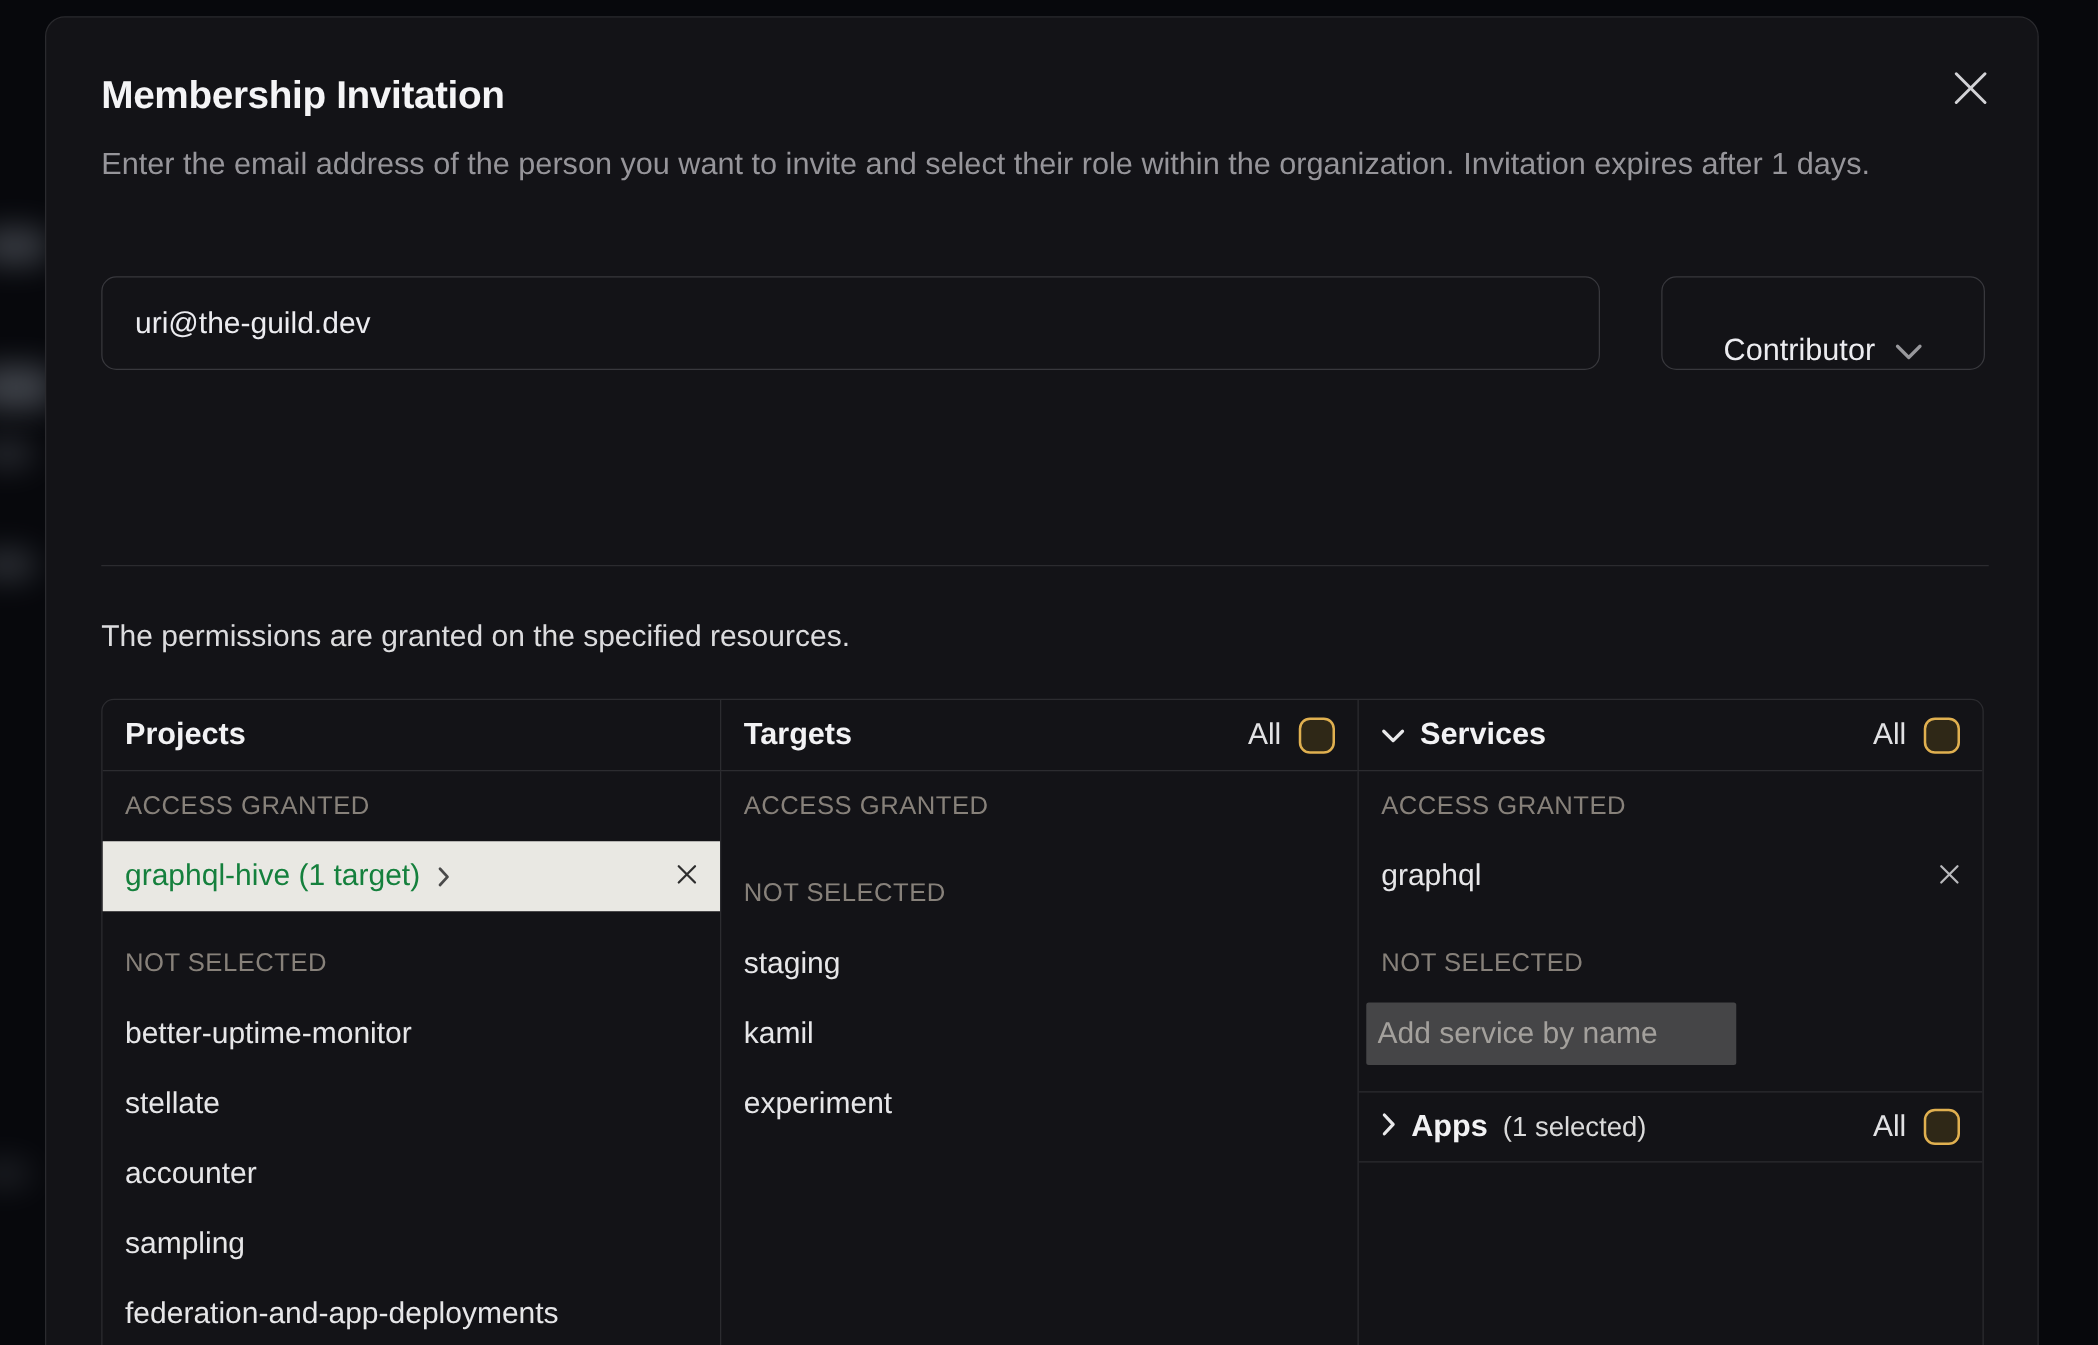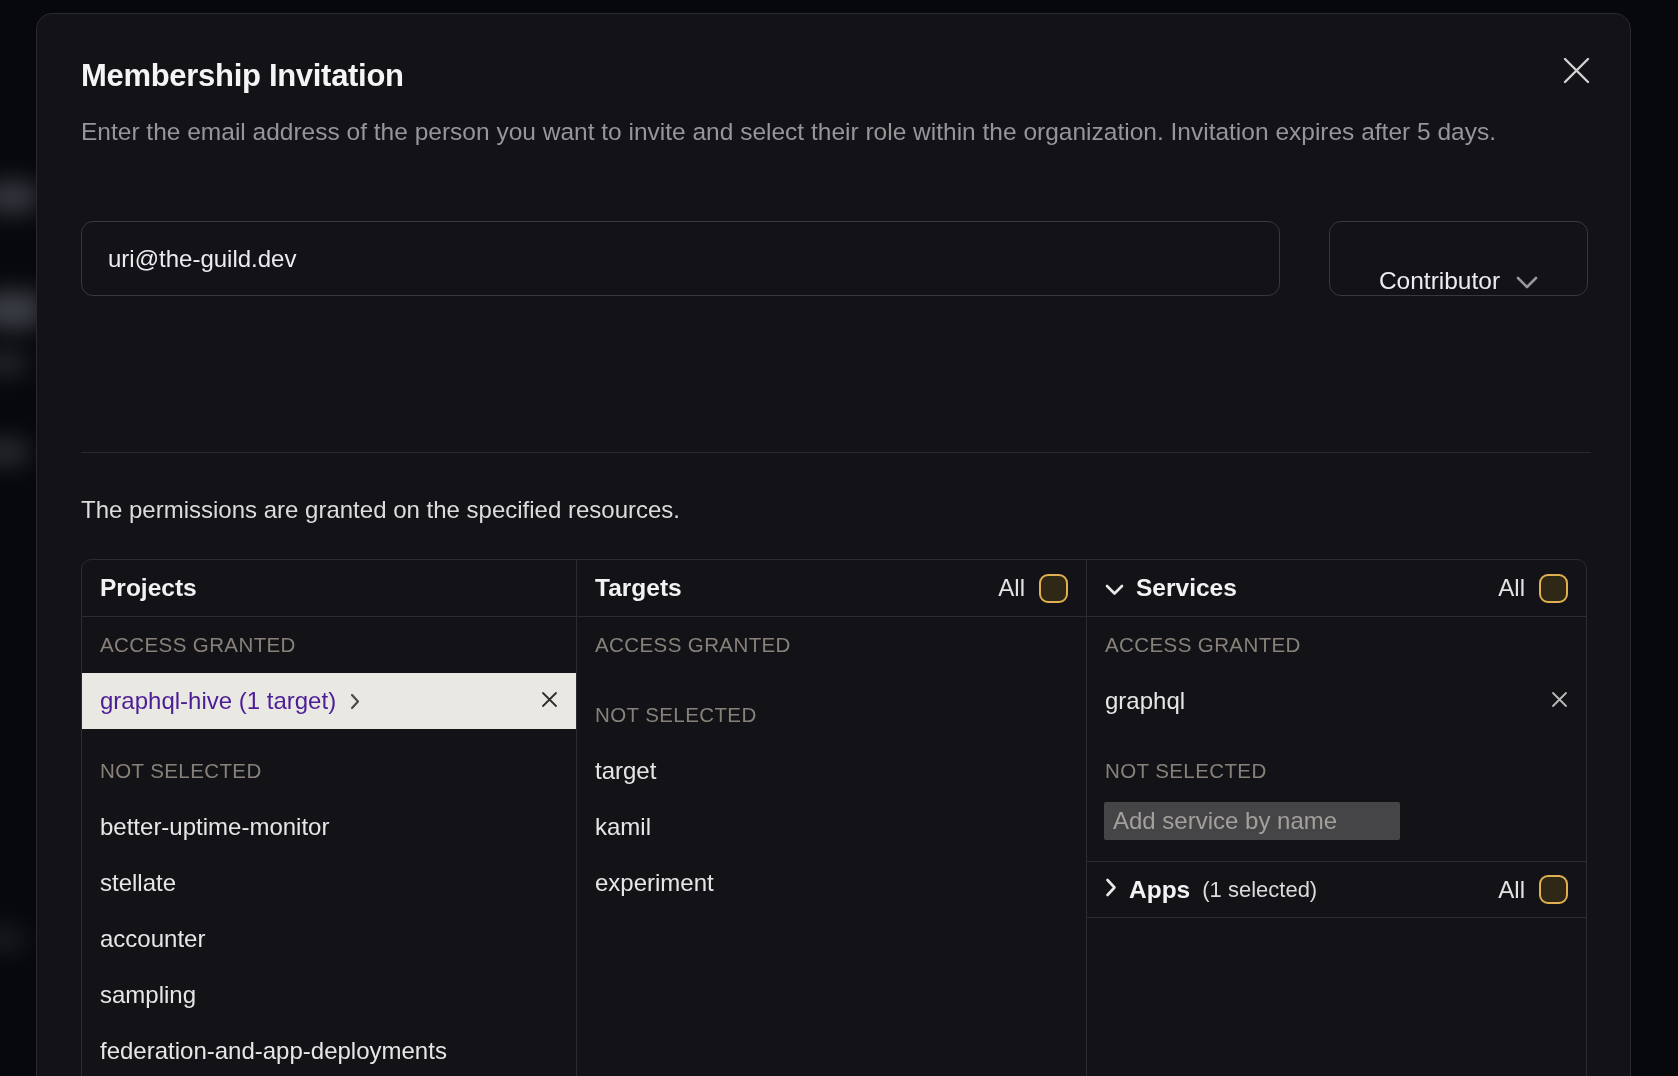--- a/index.html
+++ b/index.html
@@ -82,26 +82,26 @@
   }
   .col { display:flex; flex-direction:column; }
   .section-label {
     height:56px; display:flex; align-items:center; padding:0 18px;
     font-size:20.5px; color:#87817a; letter-spacing:.4px;
   }
   .row {
     height:56px; display:flex; align-items:center; padding:0 18px;
     font-size:24px; color:#e6e6e8; cursor:pointer; flex:none;
   }
-  .row.selected { background:#e9e8e3; color:#4c1d95; }
+  .row.selected { background:#e9e8e3; color:#15803d; }
   .row .chev { margin-left:14px; display:flex; align-items:center; }
   .row .remove { background:none; border:none; cursor:pointer; display:flex; align-items:center; padding:0; }
   .gap14 { height:14px; flex:none; }
   .svc-input {
-    margin:3px 0 0 17px; width:296px; height:38px;
+    margin:3px 0 0 6px; width:296px; height:50px;
     background:#454547; border:none; border-radius:2px;
     color:#a3a09c; font-size:24px; padding:0 9px;
     font-family:"Liberation Sans", sans-serif; outline:none;
   }
   .svc-input::placeholder { color:#a3a09c; opacity:1; }
   .apps-row {
     margin-top:21px; height:57px; flex:none;
     border-top:1px solid #2c2c30; border-bottom:1px solid #2c2c30;
     display:flex; align-items:center; padding:0 18px; gap:12px; cursor:pointer;
   }
@@ -121,21 +121,21 @@
 
   <button class="close-btn">
     <span>
       <svg width="27" height="27" viewBox="0 0 27 27">
           <path d="M2 2 L25 25 M25 2 L2 25" stroke="#d2d2d6" stroke-width="2.4" stroke-linecap="round"></path>
         </svg>
     </span>
   </button>
 
   <h1 class="title">Membership Invitation</h1>
-  <p class="desc">Enter the email address of the person you want to invite and select their role within the organization. Invitation expires after 5 days.</p>
+  <p class="desc">Enter the email address of the person you want to invite and select their role within the organization. Invitation expires after 1 days.</p>
 
   <input class="email-input" type="text" value="uri@the-guild.dev" style="">
 
   <div class="role-select">
     <span>Contributor</span>
     <span>
       <svg width="22" height="13" viewBox="0 0 22 13">
           <path d="M2 2 L11 11 L20 2" fill="none" stroke="#98989c" stroke-width="2.6" stroke-linecap="round" stroke-linejoin="round"></path>
         </svg>
     </span>
@@ -212,21 +212,21 @@
         <div class="row">
             <span>federation-and-app-deployments</span>
           </div>
       </div>
 
       <div class="col c2">
         <div class="section-label">ACCESS GRANTED</div>
         <div class="gap14"></div>
         <div class="section-label">NOT SELECTED</div>
         <div class="row">
-            <span>target</span>
+            <span>staging</span>
           </div>
         <div class="row">
             <span>kamil</span>
           </div>
         <div class="row">
             <span>experiment</span>
           </div>
       </div>
 
       <div class="col c3">

